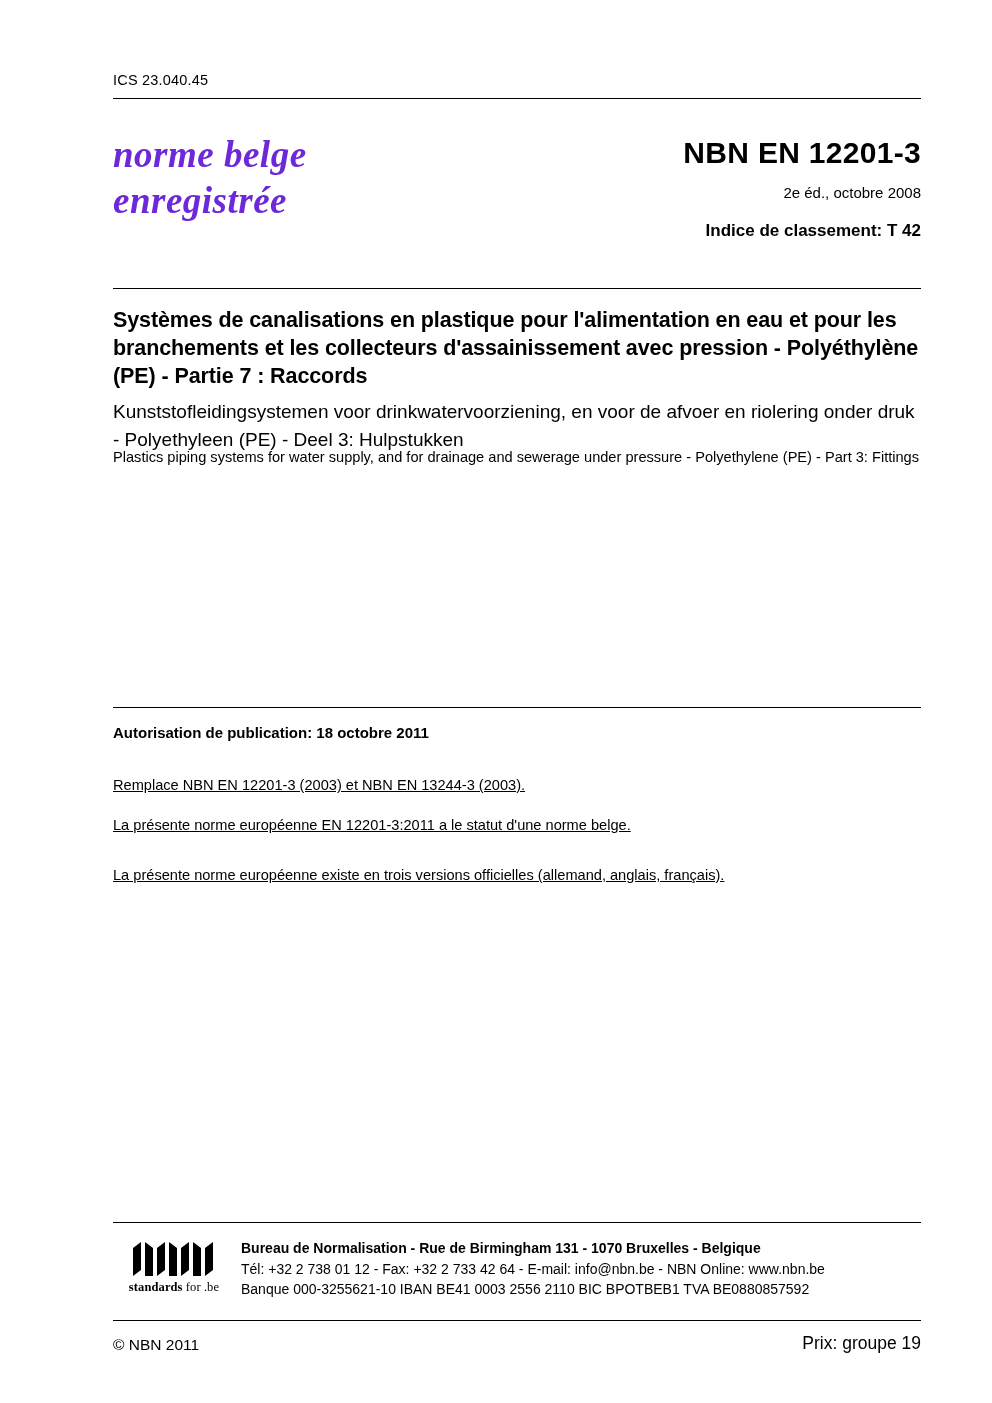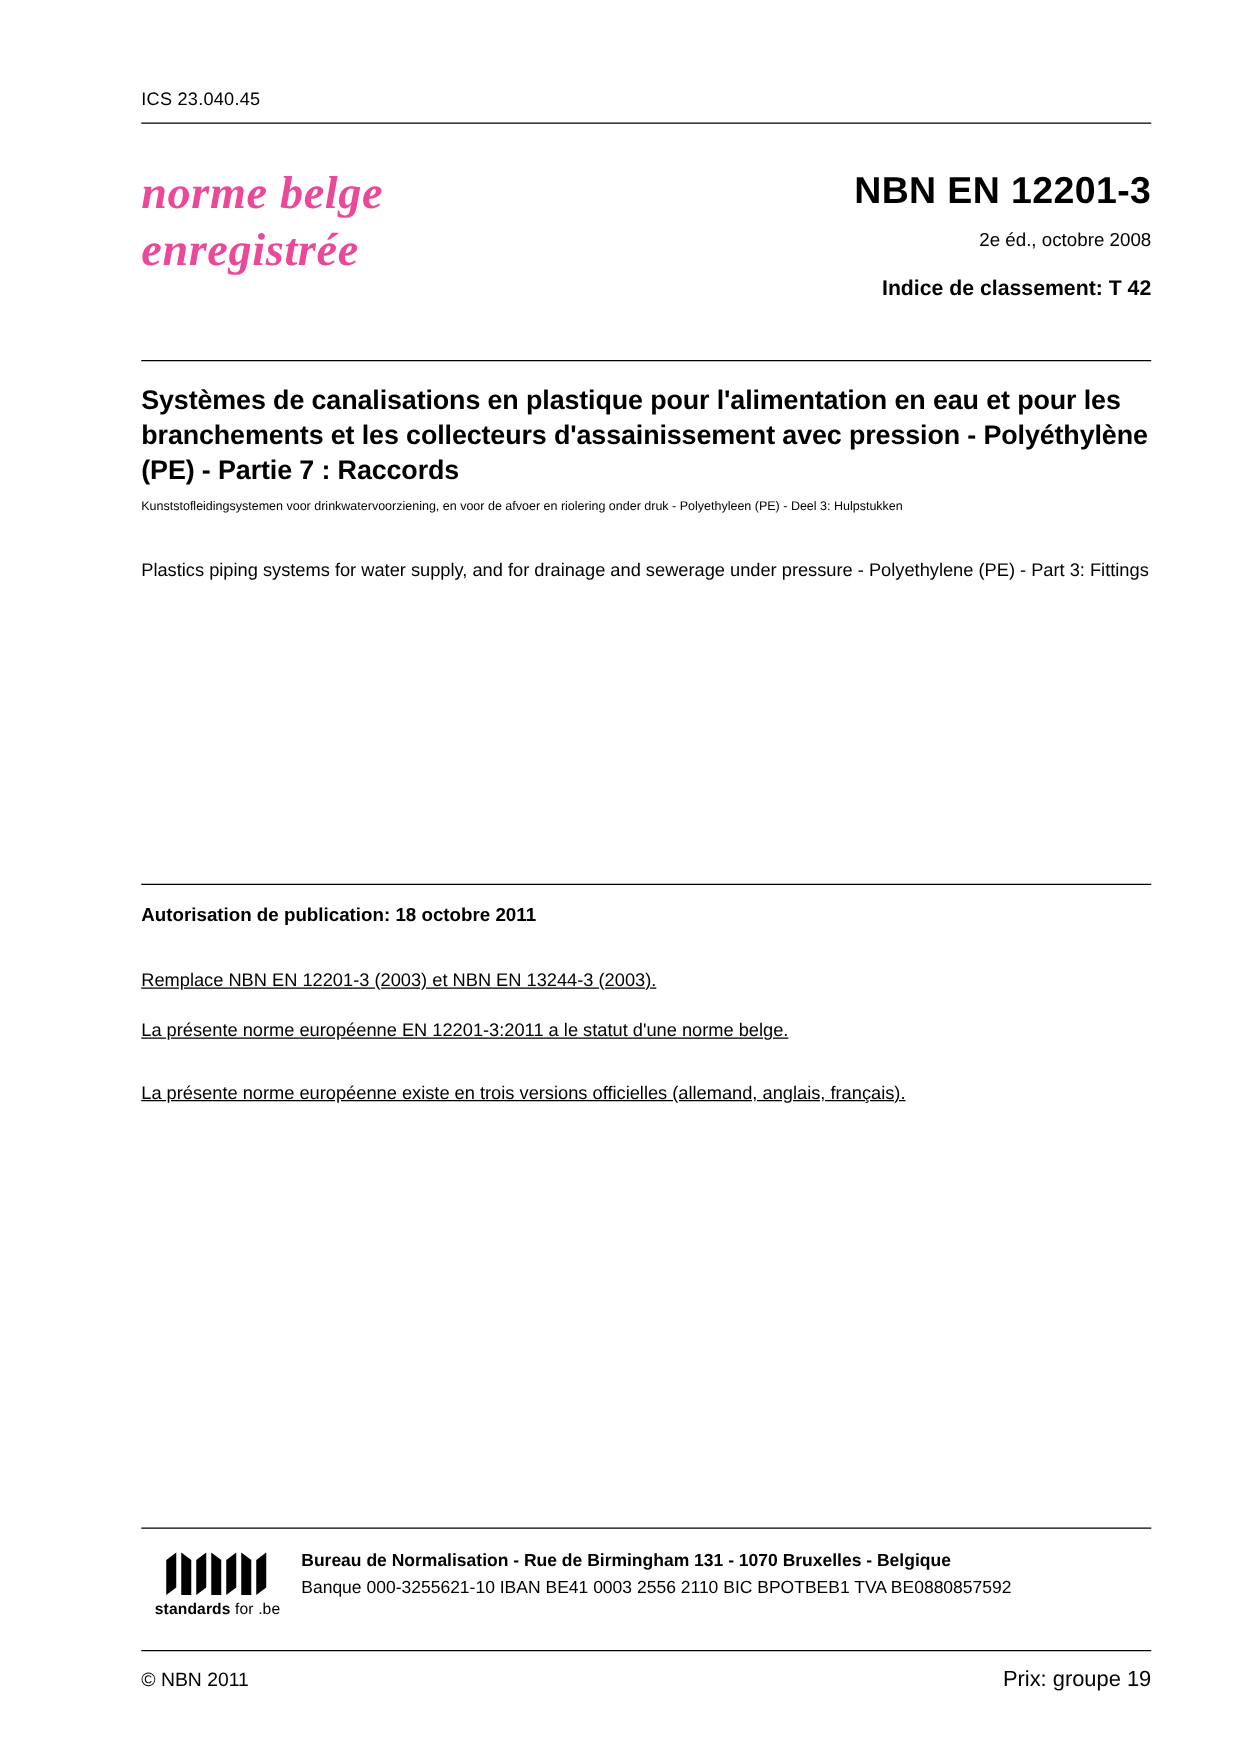--- a/index.html
+++ b/index.html
@@ -53,21 +53,21 @@
   .masthead {
     position: absolute;
     top: 132px;
     left: 0;
     width: 420px;
     font-family: "Liberation Serif", serif;
     font-style: italic;
     font-weight: bold;
     font-size: 37px;
     line-height: 46px;
-    color: #ec4899;
+    color: #6d28d9;
     letter-spacing: 0.5px;
   }
   .masthead .l2 { display: block; }
 
   .ref-block {
     position: absolute;
     top: 136px;
     right: 0;
     width: 430px;
     text-align: right;
@@ -97,22 +97,22 @@
     font-size: 21.5px;
     font-weight: bold;
     line-height: 28px;
     letter-spacing: -0.1px;
   }
   .title-nl {
     position: absolute;
     top: 398px;
     left: 0;
     width: 806px;
-    font-size: 10px;
-    line-height: 16px;
+    font-size: 19px;
+    line-height: 28px;
   }
   .title-en {
     position: absolute;
     top: 447px;
     left: 0;
     width: 806px;
     font-size: 14.6px;
     line-height: 21px;
   }
 
@@ -136,20 +136,21 @@
   .note-2 { top: 815px; }
   .note-3 { top: 865px; }
 
   
   .logo {
     position: absolute;
     left: 2px;
     top: 1238px;
     width: 118px;
     text-align: center;
+    font-family: Liberation Serif, serif;
   }
   .logo-mark {
     display: block;
     margin: 0 auto;
   }
   .logo-text {
     display: block;
     margin-top: 2px;
     font-size: 12.5px;
     font-weight: bold;
@@ -225,20 +226,21 @@
           <polygon points="50,38 50,10 58,4 58,32"></polygon>
           <polygon points="62,38 62,4 70,10 70,38"></polygon>
           <polygon points="74,38 74,10 82,4 82,32"></polygon>
         </g>
       </svg>
       <span class="logo-text"><span>standards</span><span class="light"> for .be</span></span>
     </div>
 
     <div class="footer-lines">
       <div class="bold">Bureau de Normalisation  -  Rue de Birmingham 131  -  1070 Bruxelles  -  Belgique</div>
+      <div>Tél: +32 2 738 01 12   -   Fax: +32 2 733 42 64   -   E-mail: info@nbn.be   -   NBN Online: www.nbn.be</div>
       <div>Banque 000-3255621-10     IBAN  BE41 0003 2556 2110     BIC  BPOTBEB1     TVA  BE0880857592</div>
     </div>
 
     <div class="rule rule-bottom"></div>
 
     <div class="copyright">© NBN 2011</div>
     <div class="price">Prix: groupe 19</div>
 
   </div>
 </div>

